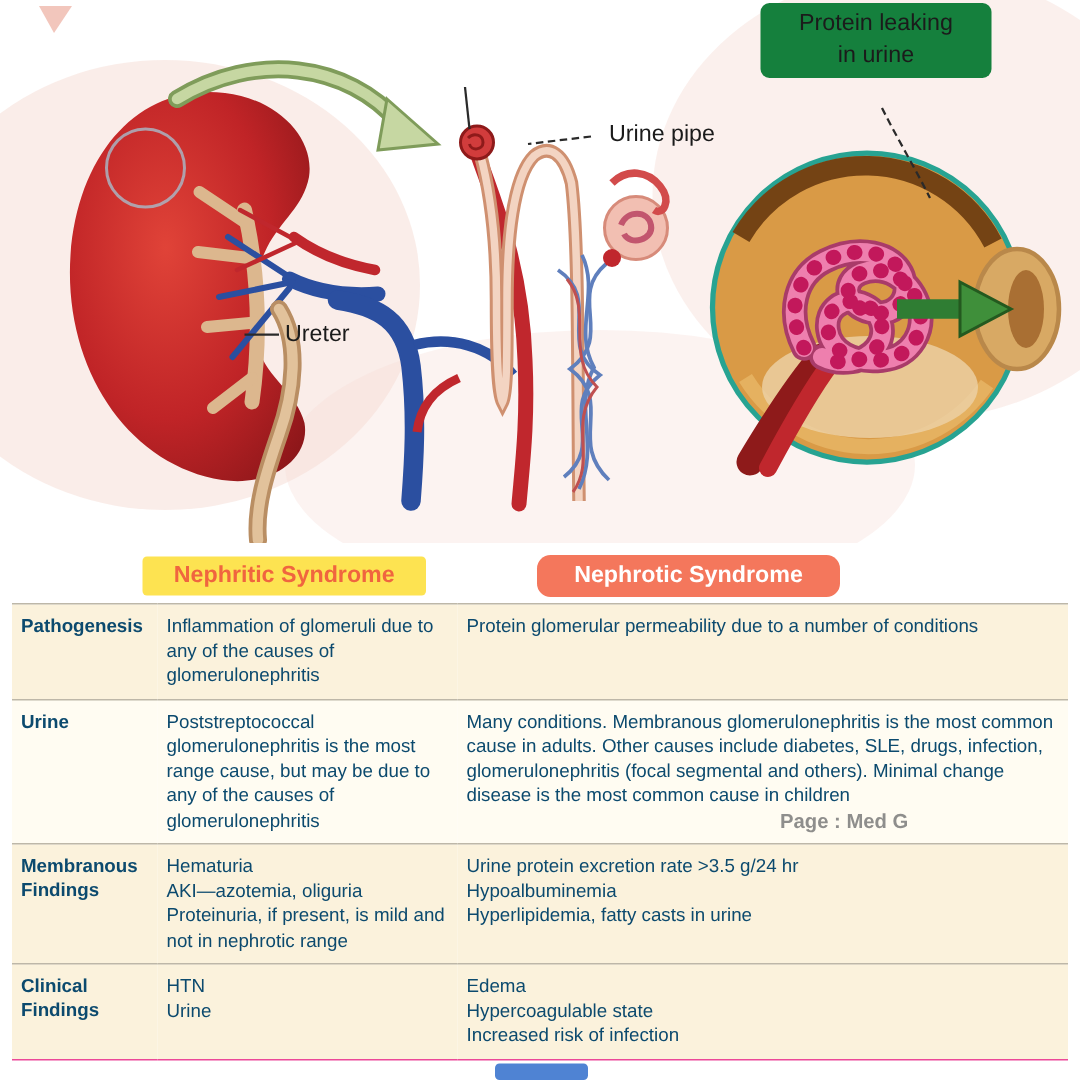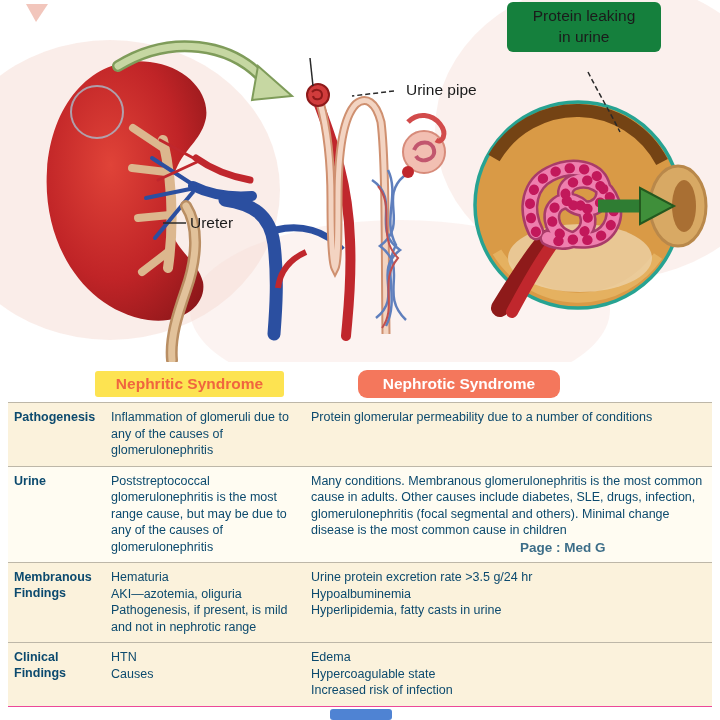--- a/index.html
+++ b/index.html
@@ -28,21 +28,21 @@
                  padding:5px 0; border-radius:9px; }
   table.syn { width:100%; border-collapse:collapse; font-size:12.5px; color:#0c4a6e; table-layout:fixed; }
   table.syn td { vertical-align:top; padding:6px 8px 7px 6px; border-top:1px solid #bdb7a8; }
   table.syn tr:last-child td { border-bottom:1px solid #ec4899; }
   col.c-label { width:97px; }
   col.c-nephritic { width:200px; }
   .row-cream td { background:#fbf2dc; }
   .row-light td { background:#fffcf2; }
   td.rlabel { font-weight:bold; line-height:1.3; }
   .cell { white-space:pre-line; line-height:1.32; }
-  .watermark { position:absolute; left:512px; top:174px; color:#0c4a6e; font-weight:bold;
+  .watermark { position:absolute; left:512px; top:174px; color:#737373; font-weight:bold;
                font-size:13.5px; opacity:.8; }
 
   .bottom-strip { position:absolute; left:330px; top:709px; width:62px; height:11px;
                   background:#4f83d3; border-radius:3px; }
 </style>
 </head>
 <body>
 
 <div class="canvas">
 
@@ -167,29 +167,29 @@
         </tr>
         <tr class="row-light">
           <td class="rlabel">Urine</td>
           <td class="cell">Poststreptococcal glomerulonephritis is the most range cause, but may be due to any of the causes of glomerulonephritis</td>
           <td class="cell">Many conditions. Membranous glomerulonephritis is the most common cause in adults. Other causes include diabetes, SLE, drugs, infection, glomerulonephritis (focal segmental and others). Minimal change disease is the most common cause in children</td>
         </tr>
         <tr class="row-cream">
           <td class="rlabel">Membranous Findings</td>
           <td class="cell">Hematuria
 AKI—azotemia, oliguria
-Pathogenesis, if present, is mild and not in nephrotic range</td>
+Proteinuria, if present, is mild and not in nephrotic range</td>
           <td class="cell">Urine protein excretion rate &gt;3.5 g/24 hr
 Hypoalbuminemia
 Hyperlipidemia, fatty casts in urine</td>
         </tr>
         <tr class="row-cream">
           <td class="rlabel">Clinical Findings</td>
           <td class="cell">HTN
-Causes</td>
+Urine</td>
           <td class="cell">Edema
 Hypercoagulable state
 Increased risk of infection</td>
         </tr>
       </tbody>
     </table>
 
     <div class="watermark">Page : Med G</div>
   </div>
 

